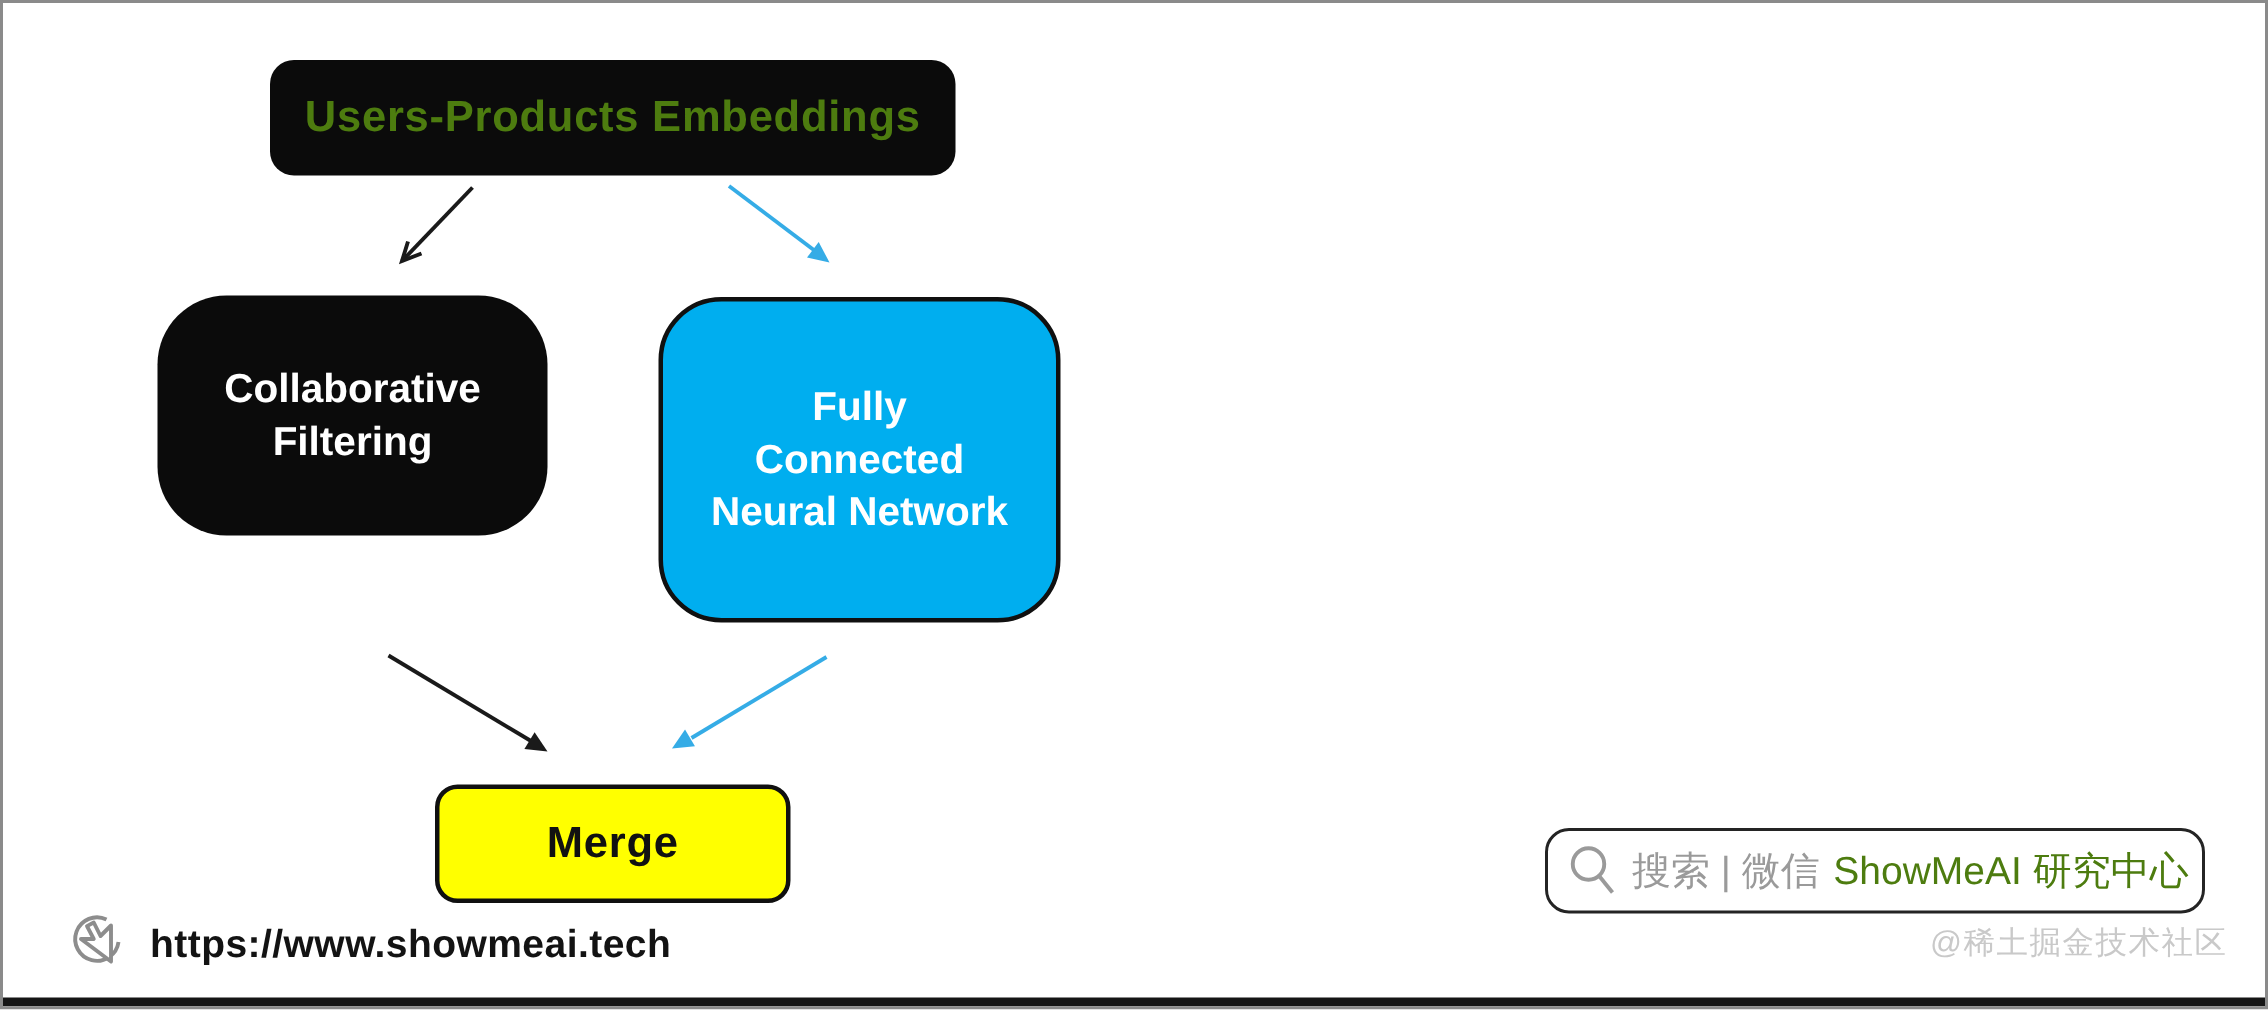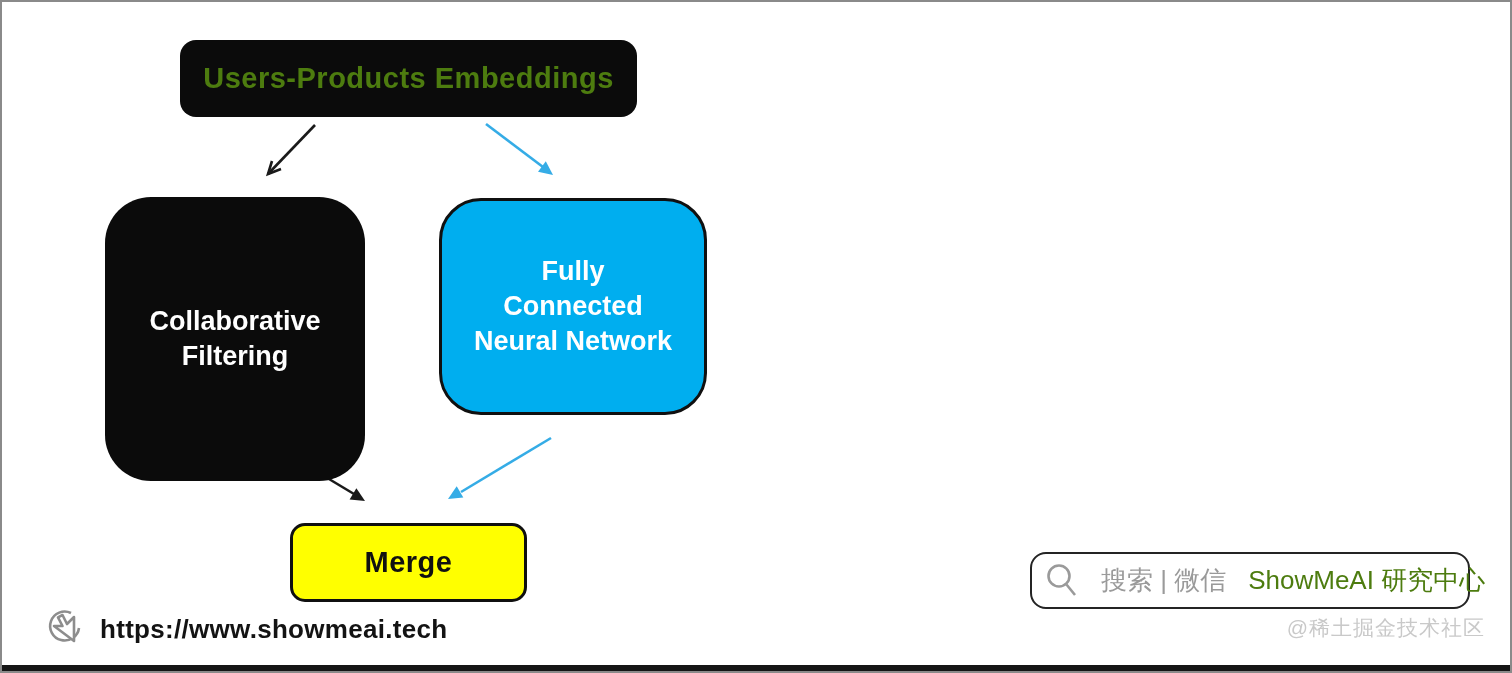--- a/index.html
+++ b/index.html
@@ -10,21 +10,21 @@
   }
   .node{
     position:absolute;display:flex;flex-direction:column;align-items:center;justify-content:center;
     text-align:center;font-weight:bold;box-sizing:border-box;
   }
   .node-embeddings{
     left:178px;top:38px;width:457px;height:77px;border-radius:16px;
     background:var(--node-black,#0b0b0b);color:#4d7c0f;font-size:29px;letter-spacing:.5px;
   }
   .node-cf{
-    left:103px;top:195px;width:260px;height:284px;border-radius:46px;
+    left:103px;top:195px;width:260px;height:160px;border-radius:46px;
     background:var(--node-black,#0b0b0b);color:#fff;font-size:27px;line-height:1.3;
   }
   .node-fcnn{
     left:437px;top:196px;width:268px;height:217px;border-radius:42px;
     background:var(--node-blue,#00aeef);border:3px solid #101010;color:#fff;font-size:27px;line-height:1.3;
   }
   .node-merge{
     left:288px;top:521px;width:237px;height:79px;border-radius:15px;
     background:var(--node-yellow,#ffff00);border:3px solid #101010;color:#111;font-size:29px;letter-spacing:.5px;
   }
@@ -36,21 +36,21 @@
 
   .footer-row{position:absolute;left:38px;top:602px;display:flex;align-items:center;gap:12px;}
   .cursor-icon{width:48px;height:50px;}
   .cursor-icon path{stroke:#8d8d8d;stroke-width:2.6;fill:none;}
   .cursor-icon .pointer{fill:#ffffff;stroke:#8d8d8d;stroke-width:2.6;stroke-linejoin:round;}
   .url{font-size:26px;font-weight:bold;color:#131313;letter-spacing:.3px;}
 
   .search-pill{
     position:absolute;left:1028px;top:550px;width:440px;height:57px;background:#fff;
     border:2.5px solid #242424;border-radius:16px;display:flex;align-items:center;
-    padding:0 13px;box-sizing:border-box;gap:22px;white-space:nowrap;
+    padding:0 13px;box-sizing:border-box;gap:9px;white-space:nowrap;
   }
   .magnifier-icon{width:34px;height:36px;flex:0 0 auto;}
   .magnifier-icon circle,.magnifier-icon line{stroke:#9a9a9a;stroke-width:2.6;fill:none;}
   .search-prefix{color:var(--muted-gray,#9a9a9a);font-size:26px;}
   .search-brand{color:#4d7c0f;font-size:26px;font-weight:normal;}
 
   .watermark{position:absolute;right:25px;top:612px;font-size:21px;color:var(--watermark-gray,#c9c9c9);letter-spacing:1px;}
   .bottom-bar{position:absolute;left:0;bottom:0;width:100%;height:6px;background:#151515;}
 </style>
 </head>

